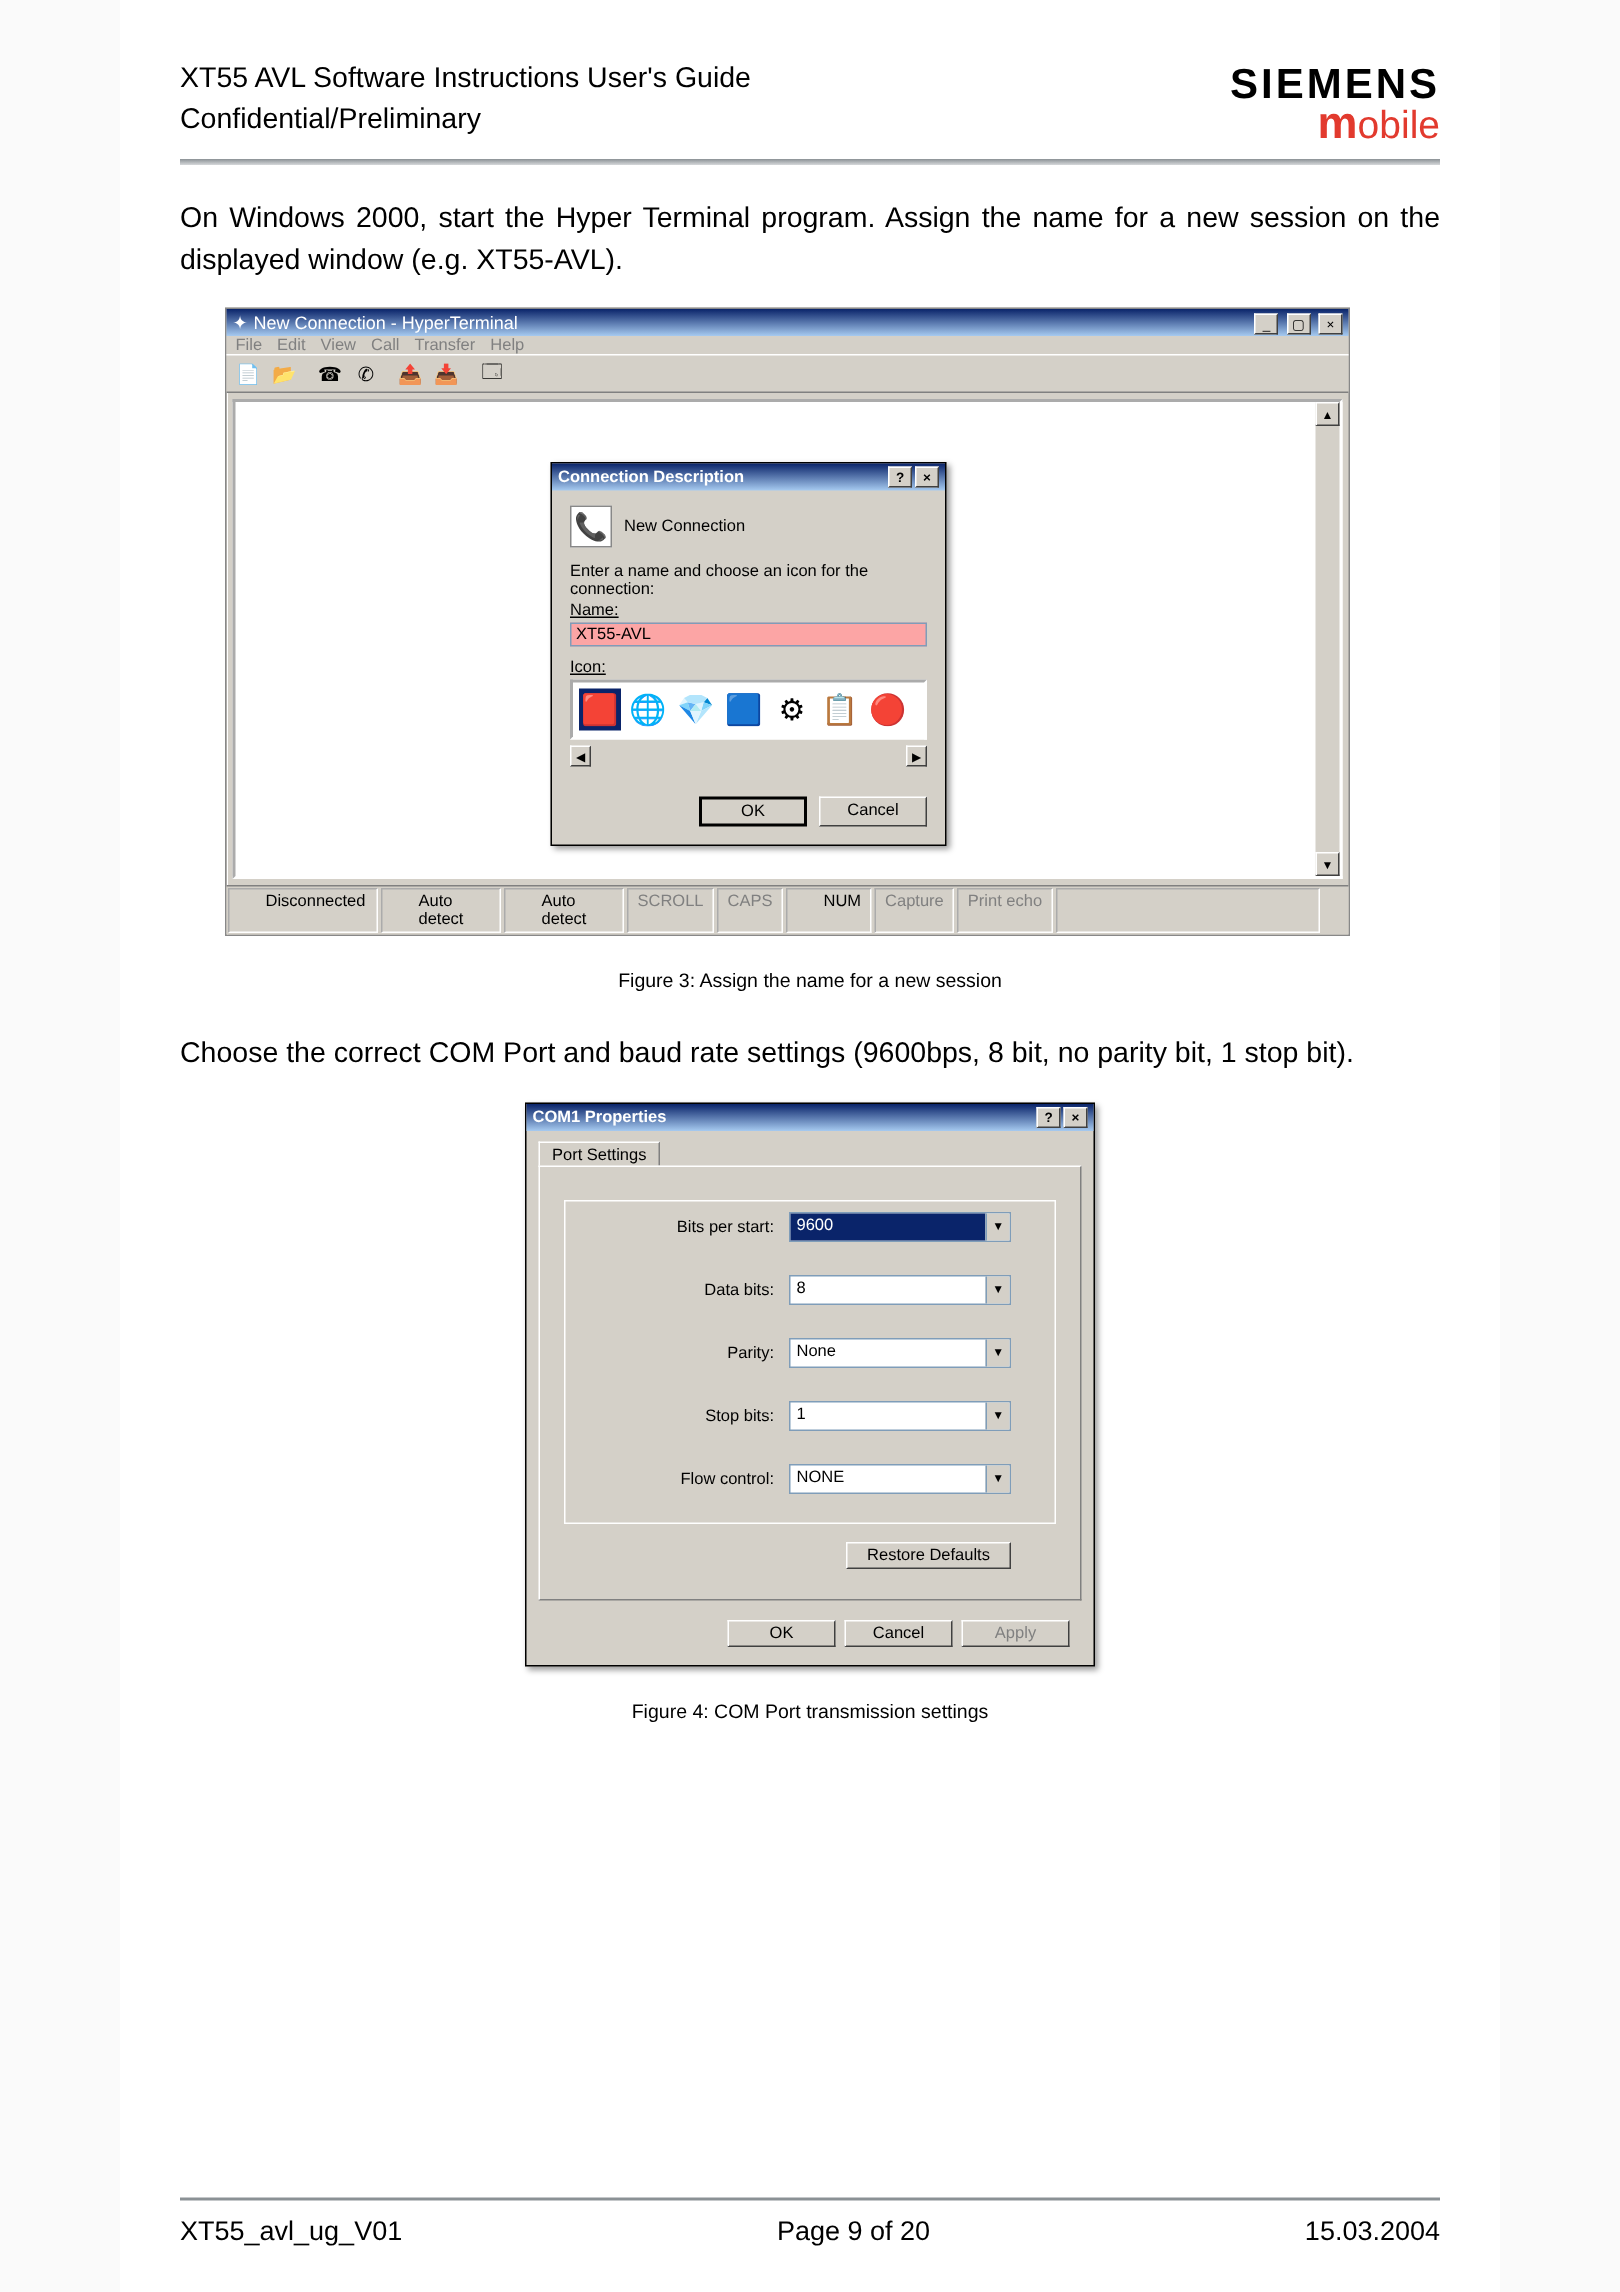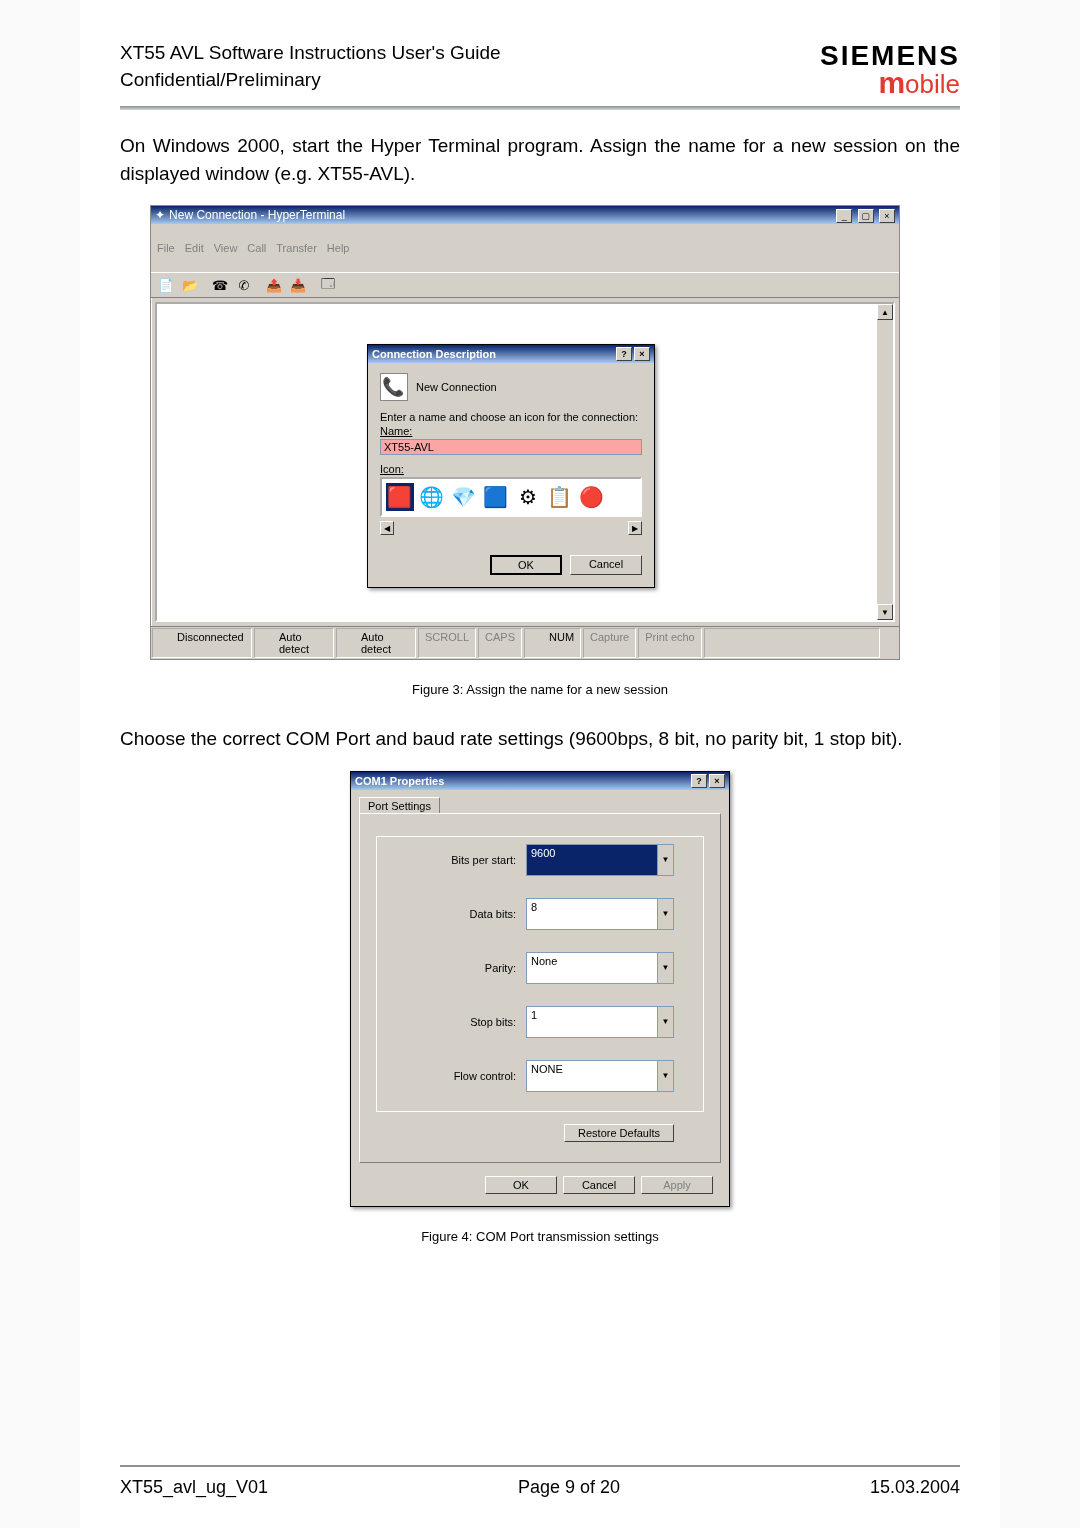--- a/index.html
+++ b/index.html
@@ -93,21 +93,21 @@
     border-bottom-color: #404040;
     margin-left: 2px;
     align-items: center;
     justify-content: center;
     font-size: 9px;
     color: #000;
     font-family: "Segoe UI", Arial, sans-serif;
   }
   .ht-menu {
     background: #d4d0c8;
-    padding: 18px 6px;
+    padding: 0 6px;
     color: #808080;
     display: flex;
     gap: 10px;
     font-size: 11px;
   }
   .ht-toolbar {
     background: #d4d0c8;
     padding: 2px 4px;
     border-top: 1px solid #fff;
     border-bottom: 1px solid #808080;
@@ -164,21 +164,21 @@
   .ht-grip {
     width: 16px; height: 16px;
     position: relative;
     margin: 1px;
   }
   
   .conn-dialog {
     position: absolute;
     left: 210px;
     top: 40px;
-    width: 288px;
+    width: 264px;
     background: #d4d0c8;
     border: 1px solid #000;
     box-shadow: 2px 2px 4px rgba(0,0,0,0.4);
     font-size: 11px;
   }
   .conn-title {
     background: linear-gradient(#0a246a, #a6caf0);
     color: #fff;
     padding: 2px 4px;
     display: flex;
@@ -270,21 +270,21 @@
     align-items:center;
     margin-bottom: 22px;
     padding: 0 26px;
   }
   .form-label{ width:110px; text-align:right; margin-right:10px; }
   .form-select{
     flex:1;
     display:flex;
     border:1px solid #7f9db9;
     background:#fff;
-    height:32px;
+    height:20px;
   }
   .form-select .val{ flex:1; padding:2px 4px; }
   .form-select .dd{ width:16px; background:#d4d0c8; border-left:1px solid #7f9db9; display:flex;align-items:center;justify-content:center;font-size:8px;}
   .form-select.sel .val{ background:#0a246a; color:#fff; }
   .restore-row{ display:flex; justify-content:flex-end; padding:0 26px 6px 26px;}
   .bottom-buttons{ display:flex; justify-content:flex-end; gap:6px; padding:12px 8px 0 8px; border-top:1px solid transparent;}
   .bottom-buttons .win-btn.dis{ color:#808080; }
   .footer {
     position: absolute;
     bottom: 30px;

